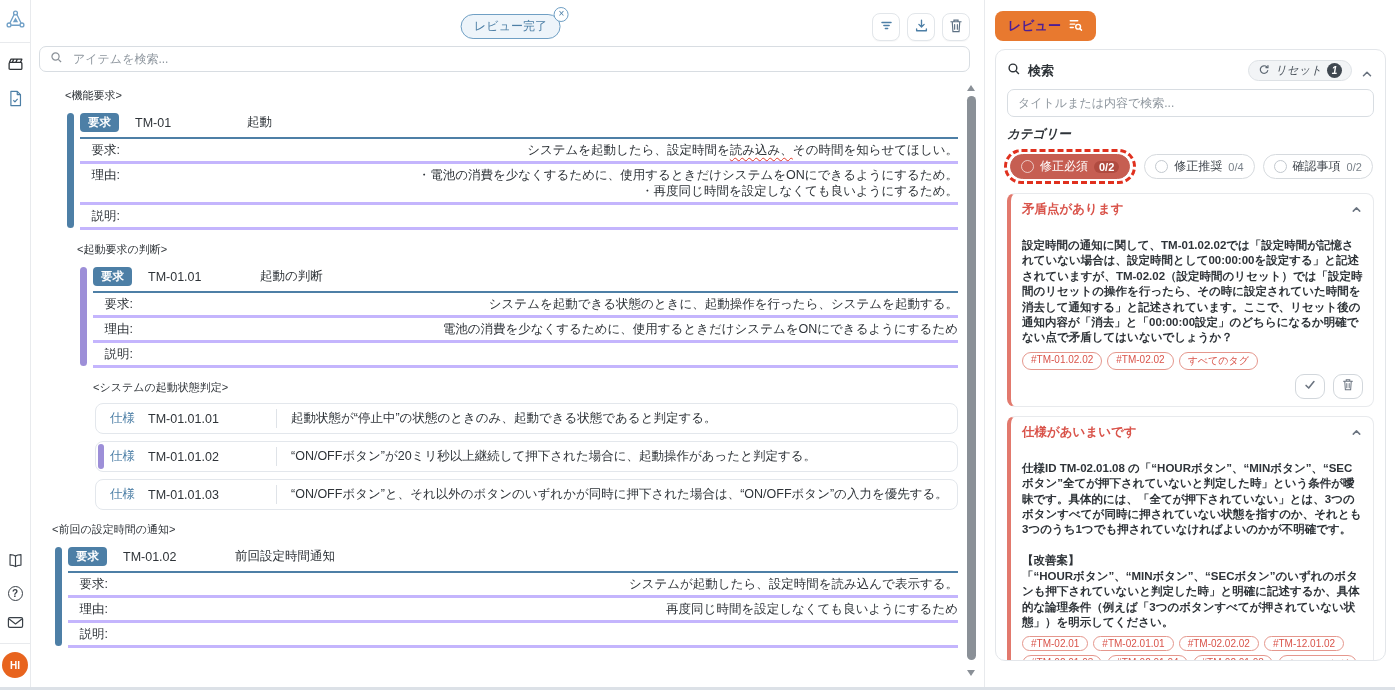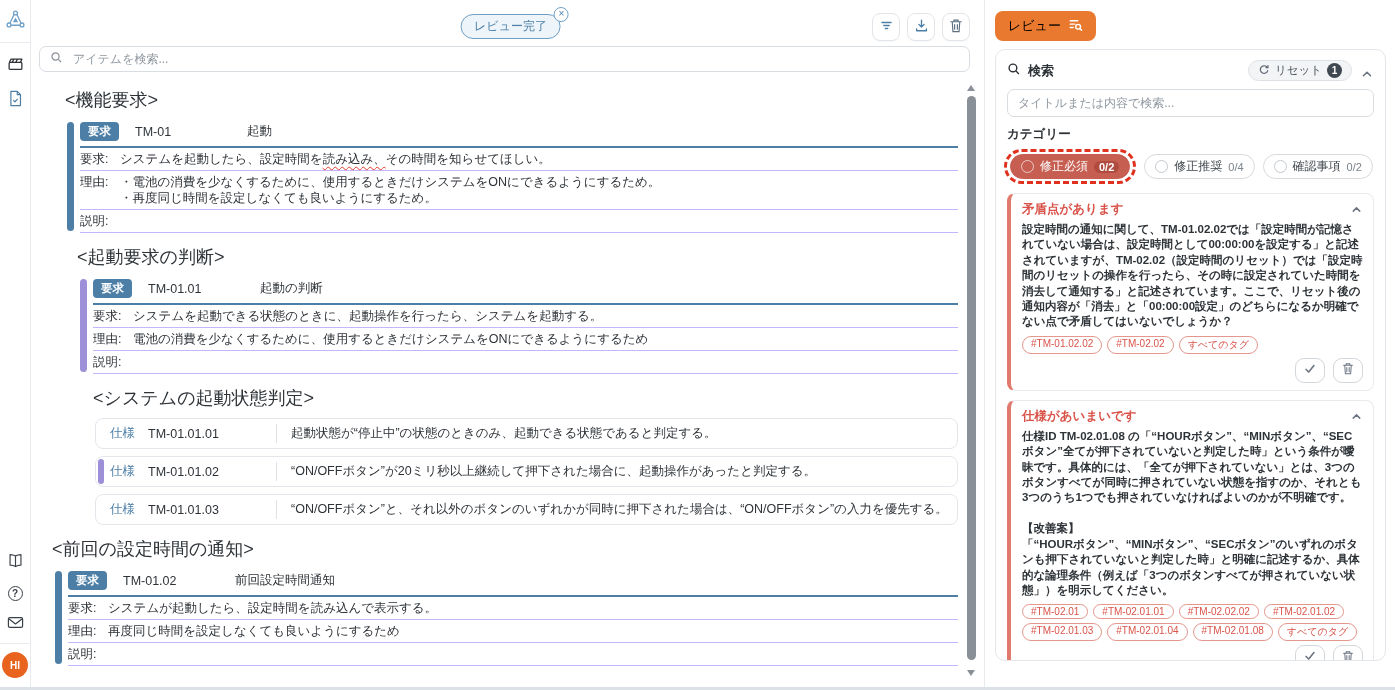--- a/index.html
+++ b/index.html
@@ -32,30 +32,30 @@
   .topbar-actions { position:absolute; right:14px; top:13px; display:flex; gap:7px; }
   .icon-btn { width:28px; height:28px; border:1px solid #e2e6ea; border-radius:8px; background:#fff;
     display:flex; align-items:center; justify-content:center; cursor:pointer; box-shadow:0 1px 1px rgba(0,0,0,.03); }
 
   .search-row { padding:0 14px 0 2px; }
   .search-box { display:flex; align-items:center; gap:8px; border:1px solid #d8dde2; border-radius:7px; height:26px; padding:0 10px; background:#fff; }
   .search-box input { border:none; outline:none; flex:1; font-size:12px; color:#0f766e; background:transparent; font-family:inherit; }
   .search-box input::placeholder { color:#8f979f; }
 
   .content { height:608px; overflow:hidden; padding:4px 26px 0 0; }
-  .sec { font-size:18px; color:#2e3338; margin:12px 0 8px; }
+  .sec { font-size:11px; color:#2e3338; margin:12px 0 8px; }
   .wavy { text-decoration:underline; text-decoration-style:wavy; text-decoration-color:#e23c2c; text-decoration-thickness:1px; text-underline-offset:3px; }
 
   .req-block { position:relative; padding-left:13px; margin-bottom:3px; }
   .req-bar { position:absolute; left:0; top:2px; bottom:2px; width:7px; border-radius:4px; background:#4d7fa6; }
   .req-head { display:flex; align-items:center; padding:2px 0 5px; border-bottom:2px solid #4d7fa6; }
   .req-badge { background:#4d7fa6; color:#fff; font-size:11.5px; font-weight:600; padding:2px 8px; border-radius:4px; }
   .req-id { margin-left:16px; width:112px; font-size:12.5px; }
   .req-title { font-size:12.5px; }
-  .req-row { display:flex; border-bottom:1px solid #c4b5fd; padding:3px 0; font-size:12.5px; line-height:16px; }
+  .req-row { display:flex; border-bottom:3px solid #c4b5fd; padding:3px 0; font-size:12.5px; line-height:16px;text-align:right; }
   .req-row-label { width:40px; flex-shrink:0; font-weight:500; }
   .req-val { flex:1; }
   .req-val .line { display:block; }
 
   .spec-row { display:flex; align-items:center; height:31px; border:1px solid #e3e7ec; border-radius:8px;
     background:#fff; font-size:12.5px; position:relative; margin-bottom:7px; padding-left:14px; cursor:pointer; }
   .spec-bar { position:absolute; left:2px; top:2px; bottom:2px; width:6px; border-radius:3px; }
   .spec-label { color:#4d7fa6; width:38px; flex-shrink:0; }
   .spec-id { width:128px; flex-shrink:0; }
   .spec-divider { width:1px; height:19px; background:#dfe3e8; margin-right:14px; }
@@ -68,48 +68,48 @@
   
   .sb-arrow { position:absolute; right:9px; width:0; height:0; border-left:4.5px solid transparent; border-right:4.5px solid transparent; cursor:pointer; }
   .sb-arrow.up { top:85px; border-bottom:6px solid #8a9097; }
   .sb-arrow.down { top:670px; border-top:6px solid #8a9097; }
   .sb-thumb { position:absolute; right:8px; top:96px; width:9px; height:564px; background:#8a9097; border-radius:5px; cursor:pointer; }
 
   .bottom-rule { position:absolute; left:0; bottom:0; width:1395px; height:3px; background:#dce1e7; }
 
   
   .rpanel { flex:1; border-left:1px solid #e8eaed; padding:11px 9px 0 10px; }
-  .review-btn { display:inline-flex; align-items:center; gap:7px; background:#e8792f; color:#000000; border:none;
-    font-weight:400; font-size:13px; font-family:inherit; border-radius:8px; padding:6px 13px; cursor:pointer; }
+  .review-btn { display:inline-flex; align-items:center; gap:7px; background:#e8792f; color:#4c1d95; border:none;
+    font-weight:700; font-size:13px; font-family:inherit; border-radius:8px; padding:6px 13px; cursor:pointer; }
   .filter-card { margin-top:8px; border:1px solid #e3e6ea; border-radius:10px; padding:10px 11px; height:612px; overflow:hidden; background:#fff; }
   .fc-head { display:flex; align-items:center; justify-content:space-between; margin-bottom:8px; }
   .fc-title { display:flex; align-items:center; gap:7px; font-weight:700; font-size:13px; }
-  .fc-right { display:flex; align-items:flex-end; gap:8px; }
+  .fc-right { display:flex; align-items:flex-end; gap:8px;font-style:italic; }
   .reset-chip { display:inline-flex; align-items:center; gap:5px; background:#f2f4f6; border:1px solid #dde1e5;
     border-radius:13px; padding:2px 9px; font-size:11.5px; color:#4a525b; cursor:pointer; }
   .reset-badge { width:15px; height:15px; border-radius:50%; background:#3f4750; color:#fff; font-size:10px; font-weight:700; display:flex; align-items:center; justify-content:center; }
   .chev-btn { display:flex; align-items:center; justify-content:center; cursor:pointer; }
   .fc-input { width:100%; height:28px; border:1px solid #d8dde2; border-radius:7px; padding:0 10px; font-size:12px;
     font-family:inherit; color:#2e3338; margin-bottom:9px; outline:none; }
   .fc-input::placeholder { color:#8f979f; }
-  .cat-label { font-weight:700; font-size:12.5px; margin-bottom:6px; }
+  .cat-label { font-weight:700; font-size:12.5px; margin-bottom:6px;font-style:italic; }
   .cat-row { display:flex; align-items:center; gap:8px; margin-bottom:2px; }
   .cat-chip { display:inline-flex; align-items:center; gap:6px; border:1px solid #d6dade; border-radius:14px;
     padding:3px 10px; font-size:12px; color:#3f454c; background:#fff; cursor:pointer; white-space:nowrap; }
   .cat-circle { width:13px; height:13px; border:1.5px solid #c3c9cf; border-radius:50%; flex-shrink:0; }
   .cat-count { font-size:11px; color:#7a828a; }
   .cat-chip.selected { background:#c65e52; border-color:#c65e52; color:#fff; }
   .cat-chip.selected .cat-circle { border-color:rgba(255,255,255,.65); }
   .cat-chip.selected .cat-count { background:#b04b40; color:#fff; border-radius:6px; padding:0 5px; font-weight:600; }
   .cat-highlight { border:3px dashed #e0301e; border-radius:18px; padding:2px 3px; margin-left:-3px; }
 
   .review-card { border:1px solid #e8eaed; border-left:4px solid #e2796d; border-radius:8px; padding:7px 10px 7px 11px; margin-top:9px; background:#fff; }
   .rc-head { display:flex; justify-content:space-between; align-items:center; }
   .rc-title { color:#d9534a; font-weight:700; font-size:12.5px; }
-  .rc-body { font-size:11.5px; line-height:1.34; font-weight:600; color:#2e3338; margin-top:4px; white-space:pre-line; }
+  .rc-body { font-size:11.5px; line-height:1.34; font-weight:600; color:#2e3338; margin-top:20px; white-space:pre-line; }
   .rc-tags { display:flex; flex-wrap:wrap; gap:4px 5px; margin-top:6px; }
   .rc-tags .tag { border:1px solid #e5978d; color:#d9534a; border-radius:10px; padding:1px 8px; font-size:10px; background:#fff; cursor:pointer; white-space:nowrap; }
   .rc-actions { display:flex; justify-content:flex-end; gap:8px; margin-top:4px; }
   .rc-btn { width:30px; height:25px; border:1px solid #d2d7dc; border-radius:9px; background:#fff; display:flex; align-items:center; justify-content:center; cursor:pointer; }
 </style>
 </head>
 <body>
 
 <div class="app">
 
@@ -418,21 +418,21 @@
           </span>
         </div>
         <div class="rc-body">仕様ID TM-02.01.08 の「“HOURボタン”、“MINボタン”、“SECボタン”全てが押下されていないと判定した時」という条件が曖昧です。具体的には、「全てが押下されていない」とは、3つのボタンすべてが同時に押されていない状態を指すのか、それとも3つのうち1つでも押されていなければよいのかが不明確です。
 
 【改善案】
 「“HOURボタン”、“MINボタン”、“SECボタン”のいずれのボタンも押下されていないと判定した時」と明確に記述するか、具体的な論理条件（例えば「3つのボタンすべてが押されていない状態」）を明示してください。</div>
         <div class="rc-tags">
             <span class="tag">#TM-02.01</span>
             <span class="tag">#TM-02.01.01</span>
             <span class="tag">#TM-02.02.02</span>
-            <span class="tag">#TM-02.01.02</span>
+            <span class="tag">#TM-12.01.02</span>
             <span class="tag">#TM-02.01.03</span>
             <span class="tag">#TM-02.01.04</span>
             <span class="tag">#TM-02.01.08</span>
             <span class="tag">すべてのタグ</span>
           </div>
         <div class="rc-actions">
           <button class="rc-btn">
             <span>
               <svg width="14" height="14" viewBox="0 0 16 16" fill="none" stroke="#6b7480" stroke-width="1.8" stroke-linecap="round" stroke-linejoin="round">
                   <path d="M3.5 8.5l3 3 6-7.5"></path>

